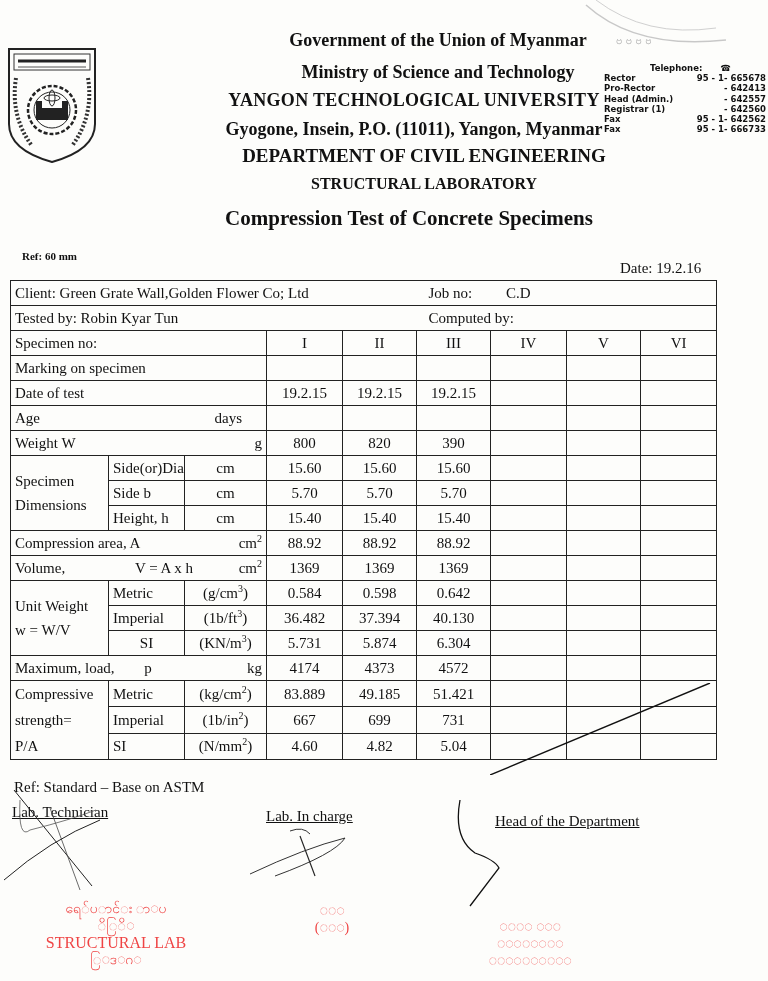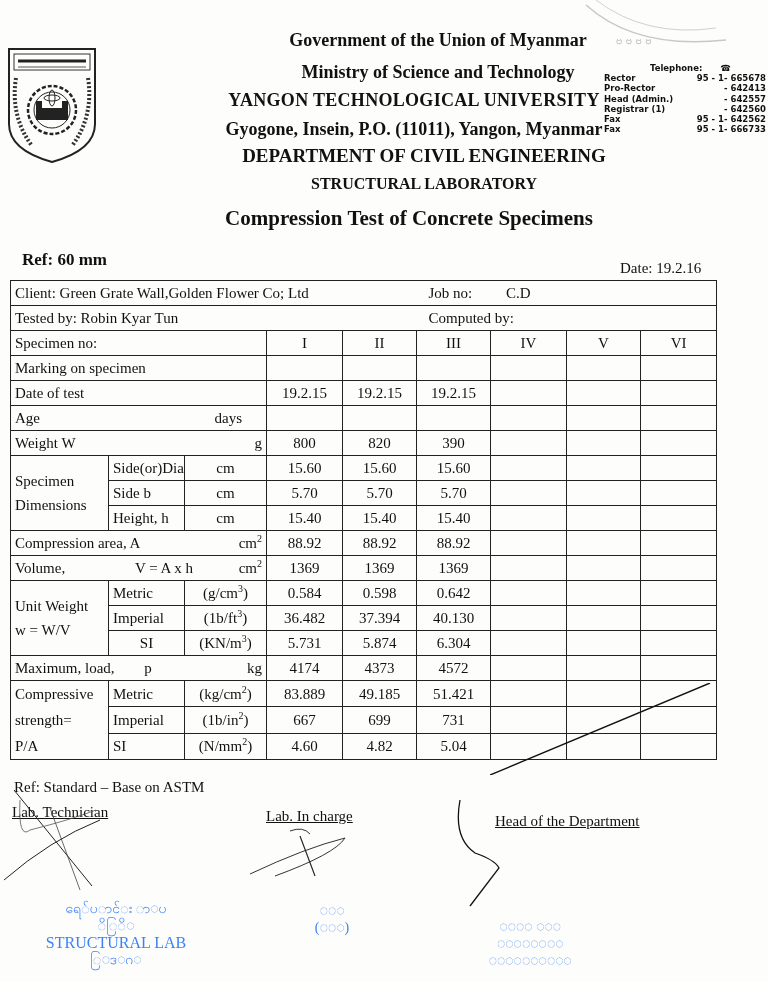--- a/index.html
+++ b/index.html
@@ -12,21 +12,21 @@
   .tel .row { display:flex; }
   .tel .k { width:90px; }
   .tel .v { flex:1; text-align:right; padding-right:8px; }
   .stamp-top { left:576px; top:0; width:190px; height:55px; }
   table.form { position:absolute; left:10px; top:280px; border-collapse:collapse; width:706px; font-size:15px; table-layout:fixed; }
   table.form td { border:1.2px solid #222; padding:0 4px; height:24px; line-height:22px; white-space:nowrap; overflow:hidden; }
   table.form td.num { text-align:center; }
   .c { text-align:center; }
   sup { font-size:10px; line-height:0; }
   .sig-label { font-size:15px; text-decoration:underline; white-space:nowrap; }
-  .faint { color:#3b82f6; font-size:14px; text-align:center; line-height:17px; white-space:nowrap; }
+  .faint { color:#ef4444; font-size:14px; text-align:center; line-height:17px; white-space:nowrap; }
   .slash { left:490px; top:683px; width:226px; height:92px; }
 </style>
 </head>
 <body>
 
 <svg class="abs stamp-top" viewBox="0 0 190 55">
   <path d="M10 5 Q60 50 150 40" stroke="#c8c8c8" stroke-width="1.5" fill="none"></path>
   <path d="M20 0 Q70 38 140 28" stroke="#d0d0d0" stroke-width="1" fill="none"></path>
   <text x="40" y="44" fill="#aaa" font-size="11" font-family="DejaVu Sans, sans-serif">ဗ ဗ ဗ ဗ</text>
 </svg>
@@ -80,21 +80,21 @@
   <div class="row">
       <span class="k">Fax</span>
       <span class="v">95 - 1- 642562</span>
     </div>
   <div class="row">
       <span class="k">Fax</span>
       <span class="v">95 - 1- 666733</span>
     </div>
 </div>
 
-<div class="abs" style="left:22px;top:250px;font-size:17px;font-weight:bold;">Ref: 60 mm</div>
+<div class="abs" style="left:22px;top:250px;font-size:11px;font-weight:bold;">Ref: 60 mm</div>
 <div class="abs" style="left:620px;top:260px;font-size:15px;">Date: 19.2.16</div>
 
 <table class="form">
   <colgroup>
     <col style="width:98px">
       <col style="width:76px">
       <col style="width:82px">
     <col style="width:76px">
       <col style="width:74px">
       <col style="width:74px">

